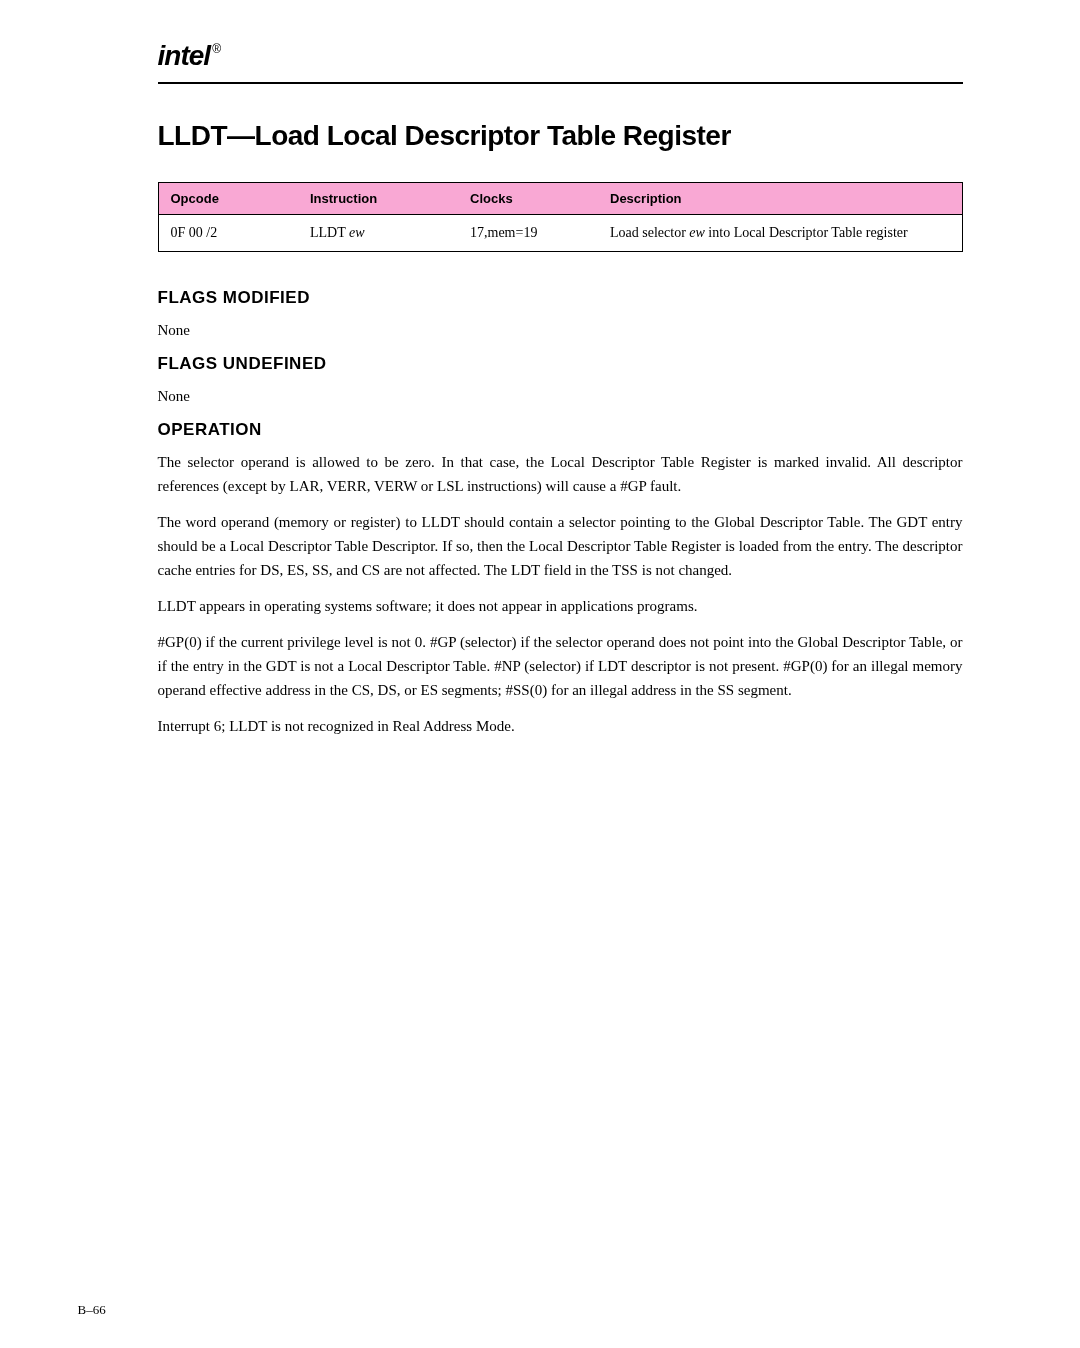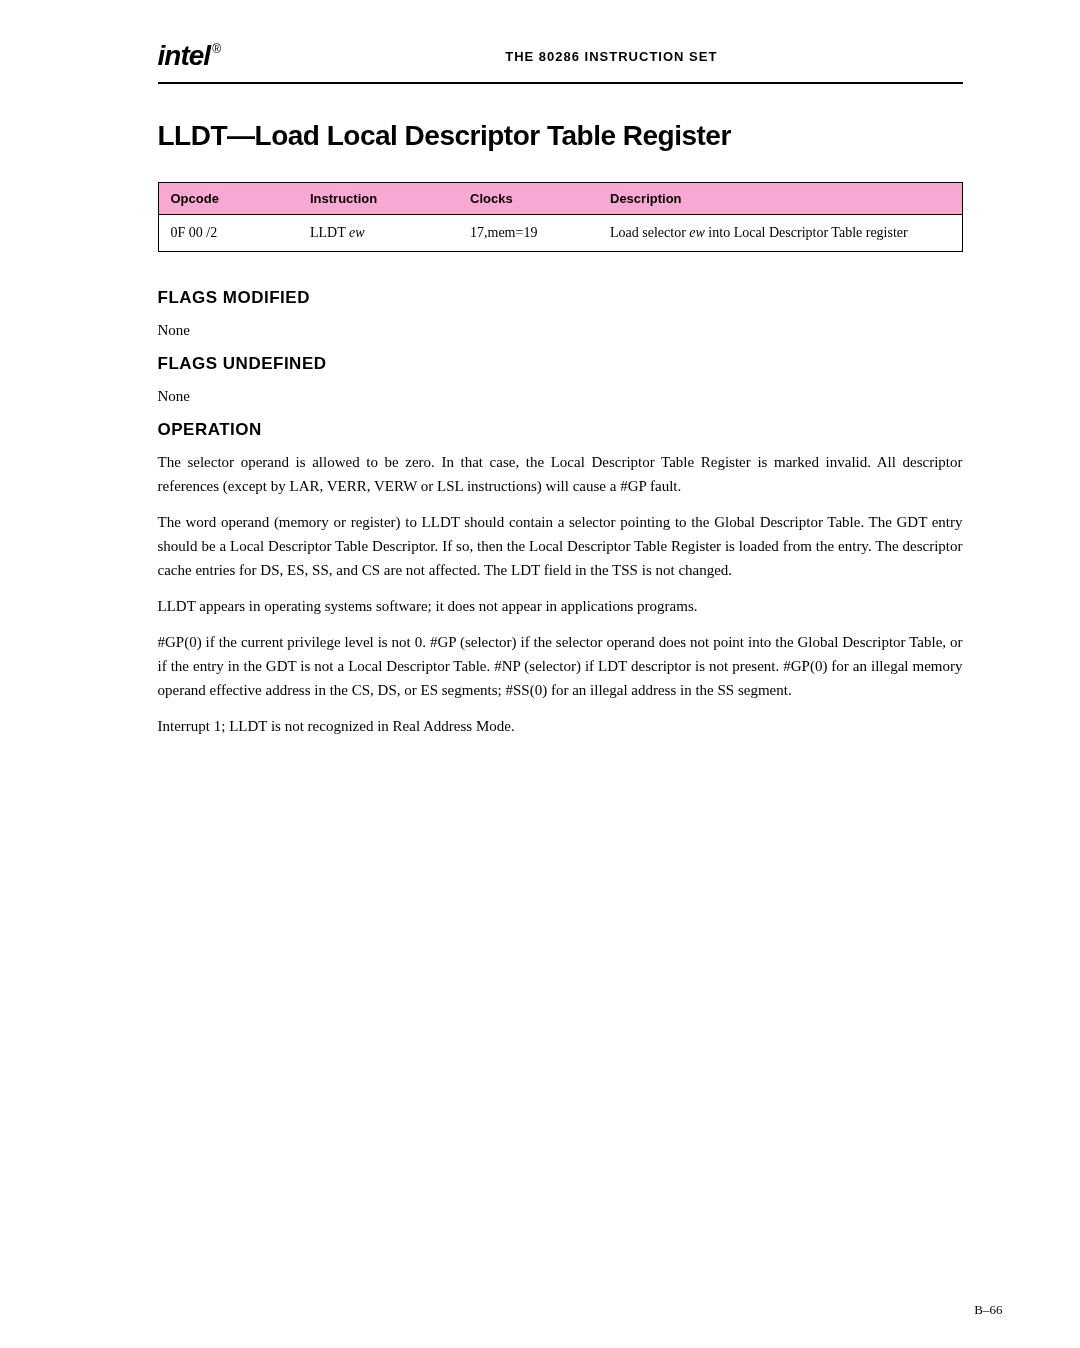--- a/index.html
+++ b/index.html
@@ -136,38 +136,37 @@
     .section-body p {
       margin-bottom: 12px;
     }
 
     
     .footer {
       position: absolute;
       bottom: 30px;
       left: 0;
       right: 0;
-      text-align: right;
+      text-align: left;
       font-size: 13px;
       margin-top: 33px;
     }
 
     
     em {
       font-style: italic;
     }
   </style>
 </head>
 <body>
 
 <div class="page">
 
   <div class="header">
     <div class="intel-logo">int<span style="font-style:italic;">e</span>l</div>
-    <div class="header-title">THE 80286 INSTRUCTION SET</div>
   </div>
 
   <div class="page-title">LLDT—Load Local Descriptor Table Register</div>
 
   <table class="instruction-table">
     <thead>
       <tr>
         <th class="col-opcode">Opcode</th>
         <th class="col-instruction">Instruction</th>
         <th class="col-clocks">Clocks</th>
@@ -208,21 +207,21 @@
   </div>
 
   <div>
     <div class="section-body">
       <p>#GP(0) if the current privilege level is not 0. #GP (selector) if the selector operand does not point into the Global Descriptor Table, or if the entry in the GDT is not a Local Descriptor Table. #NP (selector) if LDT descriptor is not present. #GP(0) for an illegal memory operand effective address in the CS, DS, or ES segments; #SS(0) for an illegal address in the SS segment.</p>
     </div>
   </div>
 
   <div>
     <div class="section-body">
-      <p>Interrupt 1; LLDT is not recognized in Real Address Mode.</p>
+      <p>Interrupt 6; LLDT is not recognized in Real Address Mode.</p>
     </div>
   </div>
 
   <div class="footer">
     <span>B–66</span>
   </div>
 
 </div>
 
 </body></html>

